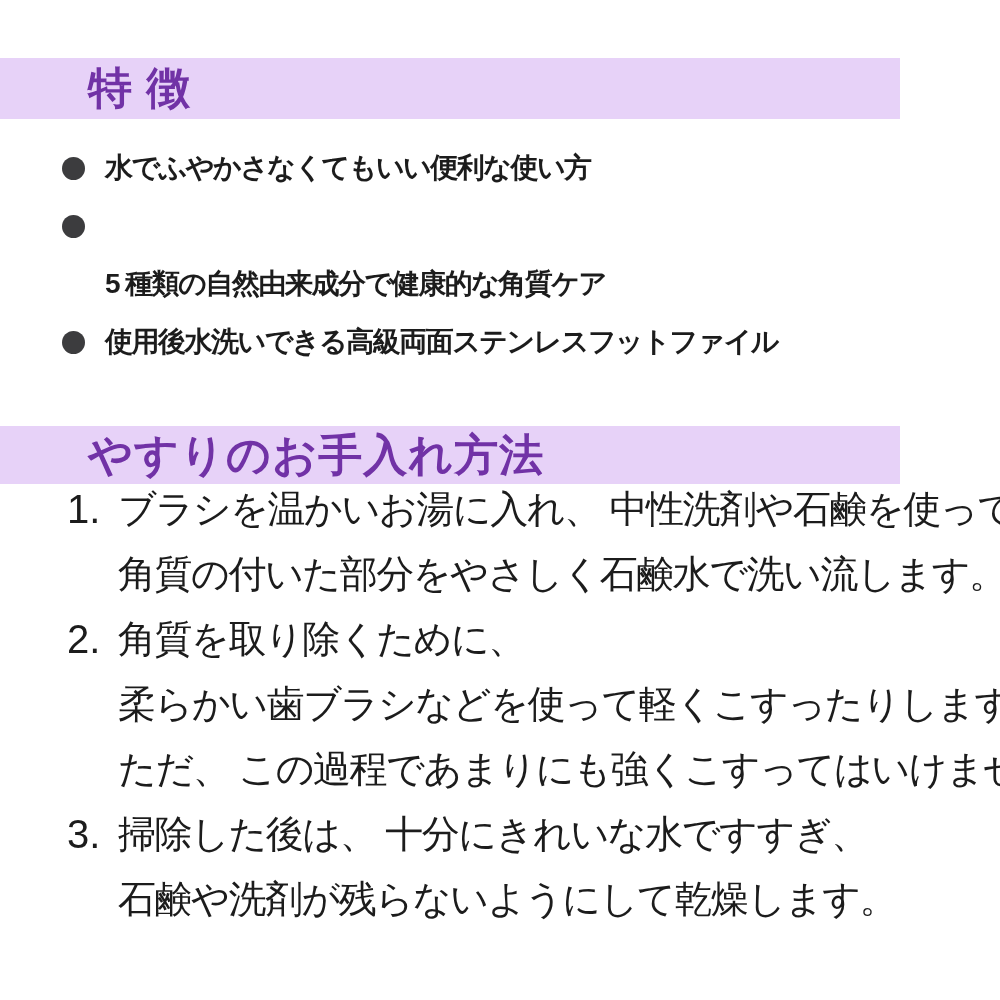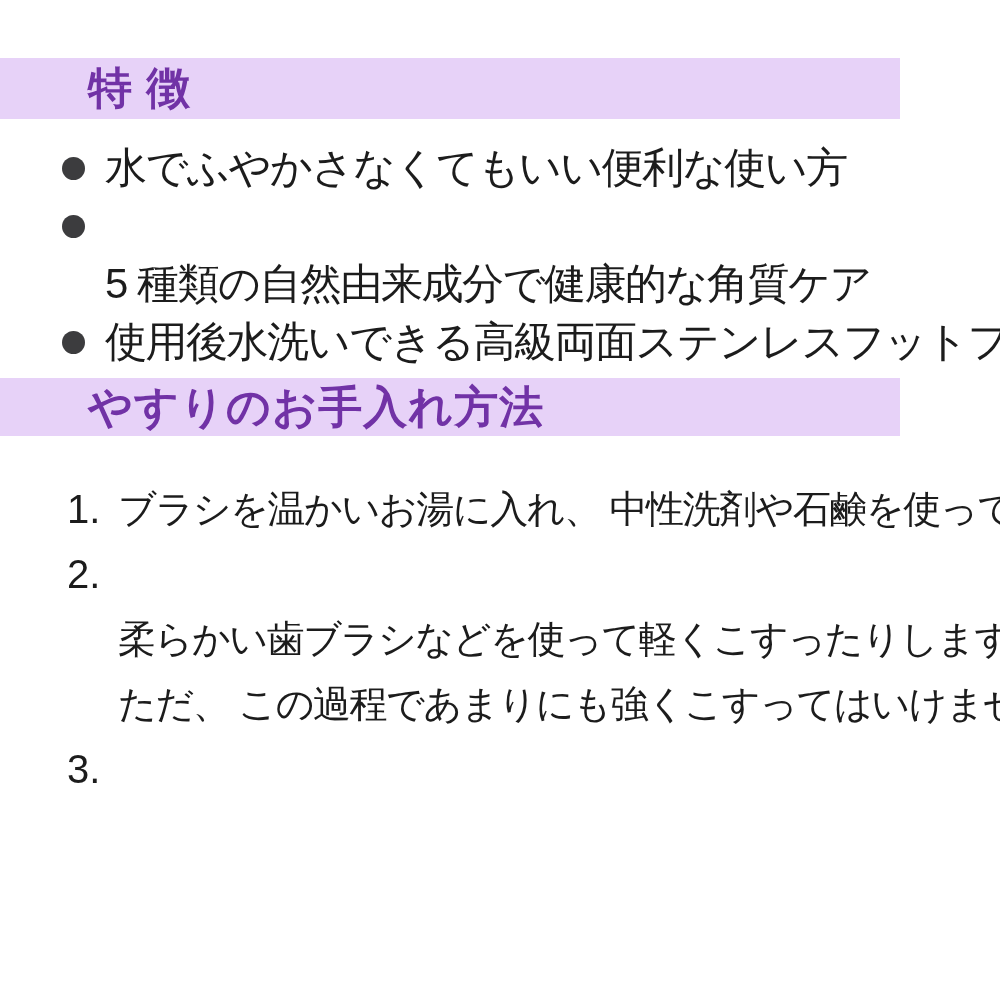--- a/index.html
+++ b/index.html
@@ -21,21 +21,21 @@
   }
   .section-bar {
     position: absolute;
     left: 0;
     width: 900px;
     background: var(--bar-bg);
     display: flex;
     align-items: center;
   }
   .bar-features { top: 58px; height: 61px; }
-  .bar-care     { top: 378px; height: 58px; }
+  .bar-care     { top: 426px; height: 58px; }
   .section-title {
     padding-left: 88px;
     font-size: 44px;
     font-weight: 700;
     color: var(--header-text);
     letter-spacing: 1px;
     white-space: nowrap;
   }
   .features-list {
     position: absolute;
@@ -53,23 +53,23 @@
     width: 23px;
     height: 23px;
     border-radius: 50%;
     background: var(--bullet-color);
     margin-left: 62px;
     flex: 0 0 23px;
   }
   .f-row.no-dot .dot { visibility: hidden; }
   .f-text {
     margin-left: 20px;
-    font-size: 42px;
+    font-size: 28px;
     letter-spacing: -1.5px;
-    font-weight: 400;
+    font-weight: 700;
     color: var(--body-text);
   }
   .care-list {
     position: absolute;
     left: 0;
     top: 477px;
     width: 1000px;
   }
   .c-row {
     display: flex;
@@ -122,28 +122,38 @@
   <div class="section-bar bar-care">
     <div class="section-title">やすりのお手入れ方法</div>
   </div>
 
   <div class="care-list">
     <div class="c-row">
       <span class="c-num">1.</span>
       <span class="c-text">ブラシを温かいお湯に入れ、 中性洗剤や石鹸を使って、</span>
     </div>
     <div class="c-row">
+      <span class="c-num"></span>
+      <span class="c-text">角質の付いた部分をやさしく石鹸水で洗い流します。</span>
+    </div>
+    <div class="c-row">
       <span class="c-num">2.</span>
+      <span class="c-text">角質を取り除くために、</span>
     </div>
     <div class="c-row">
       <span class="c-num"></span>
       <span class="c-text">柔らかい歯ブラシなどを使って軽くこすったりします。</span>
     </div>
     <div class="c-row">
       <span class="c-num"></span>
       <span class="c-text">ただ、 この過程であまりにも強くこすってはいけません。</span>
     </div>
     <div class="c-row">
       <span class="c-num">3.</span>
+      <span class="c-text">掃除した後は、 十分にきれいな水ですすぎ、</span>
+    </div>
+    <div class="c-row">
+      <span class="c-num"></span>
+      <span class="c-text">石鹸や洗剤が残らないようにして乾燥します。</span>
     </div>
   </div>
 
 </div>
 
 </body></html>

